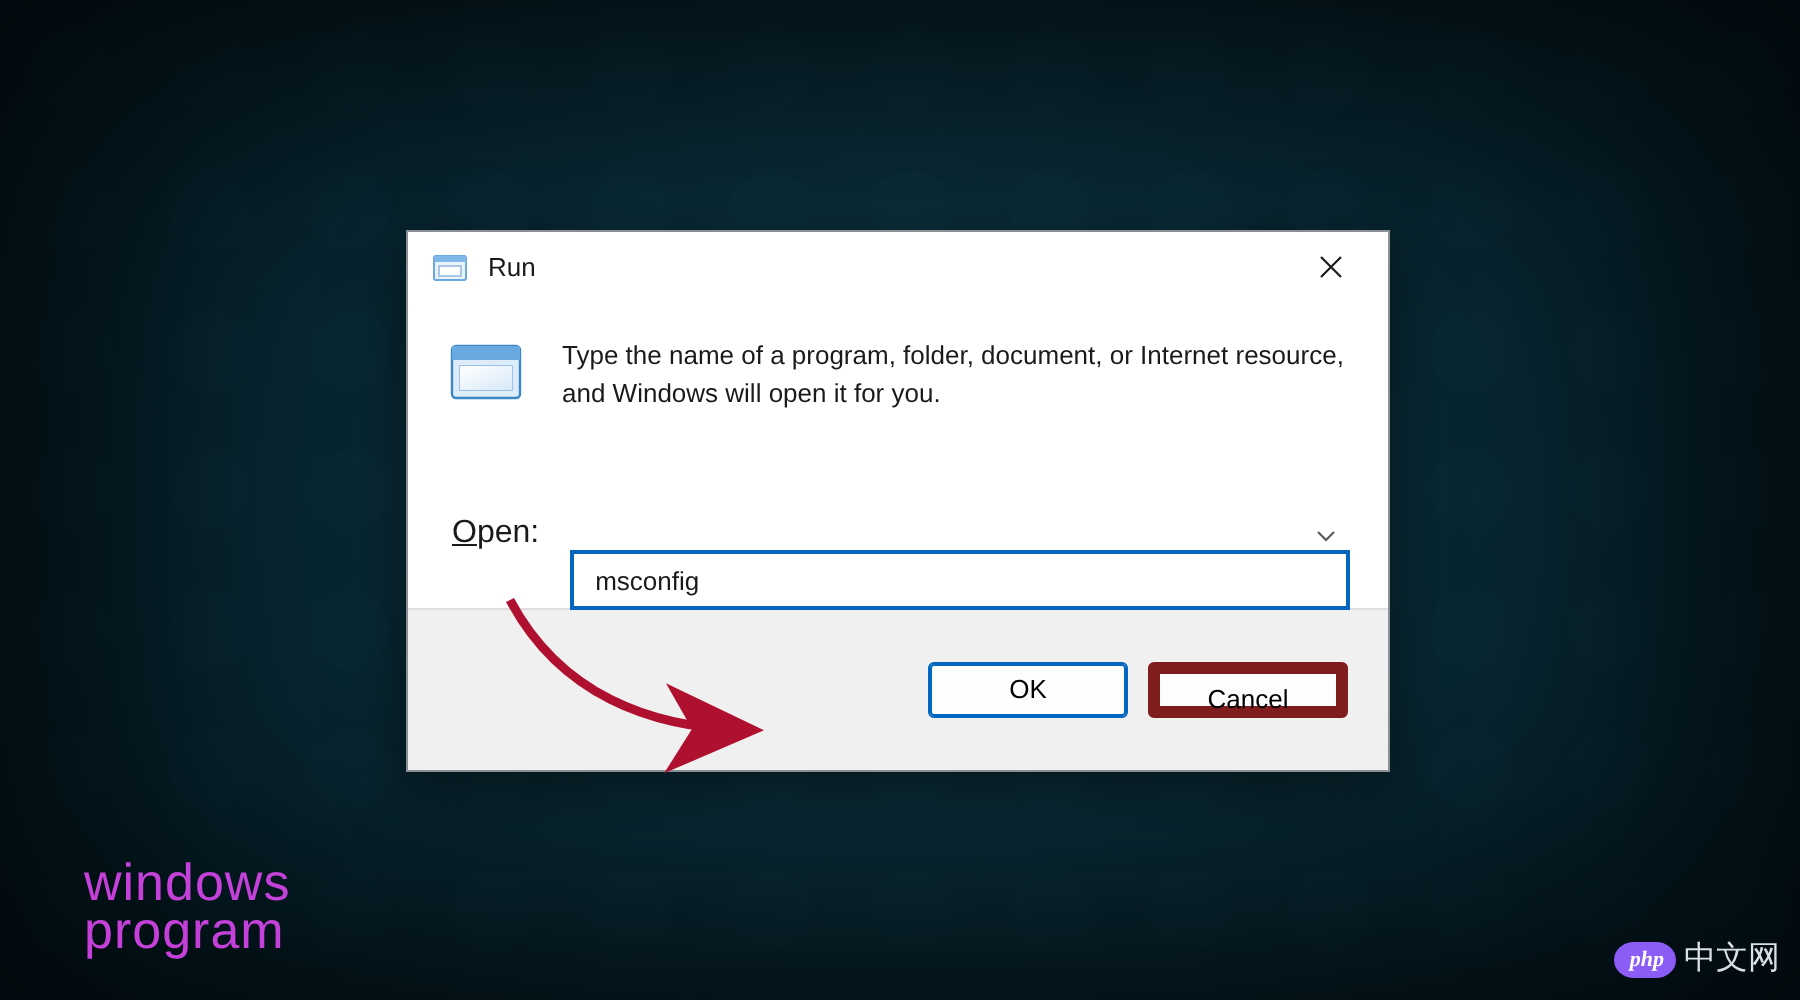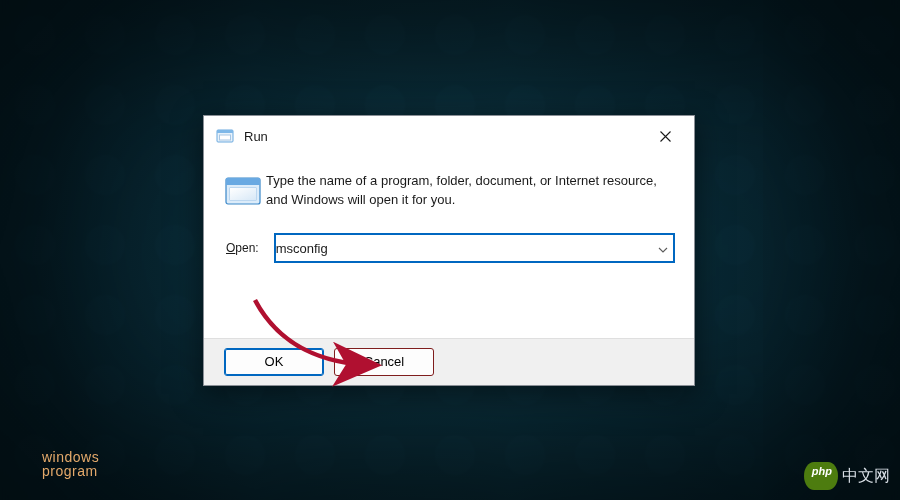--- a/index.html
+++ b/index.html
@@ -26,47 +26,47 @@
       inset: 0;
       box-shadow: inset 0 0 180px 40px rgba(0,0,0,0.7);
       pointer-events: none;
     }
 
     
     .watermark-wr {
       position: absolute;
       left: 42px;
       bottom: 22px;
-      color: #fdba74;
+      color: #d946ef;
       font-family: 'Segoe UI', Arial, sans-serif;
       line-height: 0.95;
-      font-size: 14px;
+      font-size: 26px;
       font-weight: 300;
       letter-spacing: 0.5px;
       opacity: 0.9;
     }
     .watermark-wr .line2 { font-weight: 500; }
 
     .watermark-php {
       position: absolute;
       right: 10px;
       bottom: 10px;
       display: flex;
       align-items: center;
       gap: 4px;
     }
     .php-logo {
-      background: #4d7c0f;
+      background: #8b5cf6;
       color: #fff;
       font-weight: bold;
       font-style: italic;
       font-size: 11px;
-      padding: 3px 6px 13px 8px;
+      padding: 3px 6px 3px 8px;
       border-radius: 10px / 50%;
-      font-family: Liberation Sans, sans-serif;
+      font-family: Liberation Serif, serif;
     }
     .php-cn {
       color: #d9dfe6;
       font-size: 16px;
       font-family: 'Microsoft YaHei', SimSun, sans-serif;
     }
 
     
     .dialog {
       position: absolute;
@@ -109,83 +109,85 @@
     }
     .close-btn svg { width: 11px; height: 11px; }
 
     .body-area {
       padding: 16px 20px 0 20px;
       flex: 1;
       background: #ffffff;
     }
     .instruction-row {
       display: flex;
-      align-items: flex-start;
-      gap: 4px;
+      align-items: center;
+      gap: 19px;
       margin-bottom: 22px;
     }
     .run-icon {
       flex: 0 0 auto;
       margin-top: 2px;
     }
     .instruction-text {
       font-size: 13px;
       color: #1a1a1a;
       line-height: 1.45;
     }
 
     .input-row {
       display: flex;
       align-items: center;
       gap: 16px;
       margin-left: 2px;
     }
     .open-label {
-      font-size: 12px;
+      font-size: 16px;
       color: #1a1a1a;
     }
     .open-label .ul { text-decoration: underline; }
 
     .combo {
       flex: 1;
       position: relative;
     }
     .combo-input {
       width: 100%;
       height: 28px;
       border: 1px solid #0067c0;
       outline: 1px solid #0067c0;
-      padding: 0 28px 0 0;
+      padding: 0 28px 0 11px;
       font-size: 13px;
       font-family: inherit;
       color: #1a1a1a;
       background: #fff;
+      margin-top: 46px;
     }
     .combo-chevron {
       position: absolute;
       right: 6px;
       top: 50%;
       transform: translateY(-50%);
       pointer-events: none;
     }
 
     .button-bar {
       background: #f0f0f0;
       border-top: 1px solid #dfdfdf;
-      padding: 9px 20px;
-      display: flex;
+      padding: 26px 20px;
+      display: flex;
+      justify-content: flex-end;
       gap: 10px;
     }
     .wbtn {
       width: 100px;
       height: 28px;
       font-size: 13px;
       font-family: inherit;
       background: #fdfdfd;
-      border: 1px solid #7f1d1d;
+      border: 6px solid #7f1d1d;
       border-radius: 3px;
       text-align: center;
       line-height: 26px;
       cursor: default;
     }
     .wbtn.primary { border: 1px solid #0067c0; box-shadow: 0 0 0 1px #0067c0 inset; }
     .wbtn .ul { text-decoration: underline; }
 
     
     .arrow {

